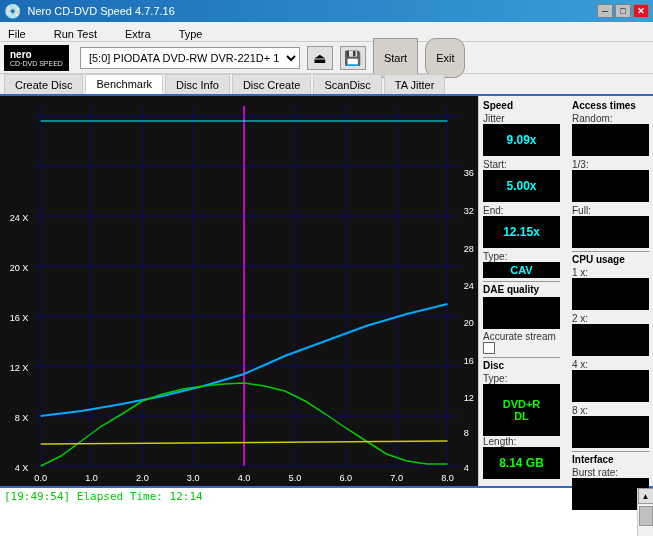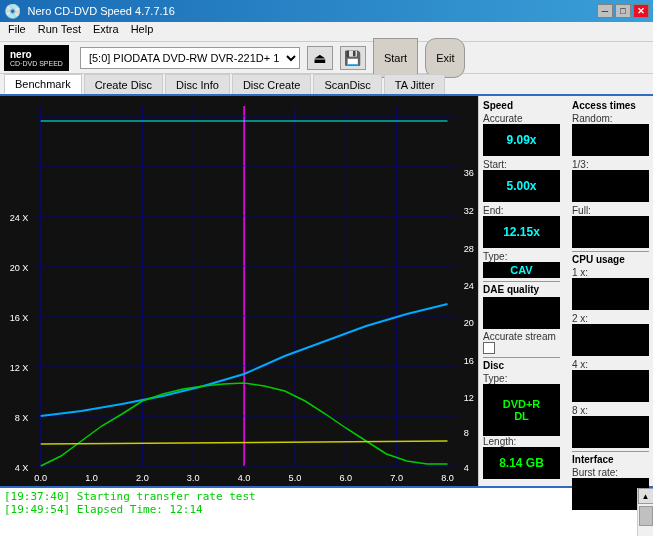--- a/index.html
+++ b/index.html
@@ -26,24 +26,24 @@
       border: 1px solid #808080;
       display: flex; align-items: center; justify-content: center;
       font-size: 9px; cursor: pointer; color: black;
     }
     
     
     .menubar {
       background: #f0f0f0;
       height: 20px;
       display: flex;
-      align-items: flex-start;
+      align-items: flex-end;
       padding: 0 4px;
       border-bottom: 1px solid #ccc;
-      gap: 4px;
+      gap: 20px;
     }
     .menubar-item { font-size: 11px; cursor: pointer; padding: 1px 4px; }
     
     
     .toolbar {
       background: #f0f0f0;
       height: 32px;
       display: flex;
       align-items: center;
       padding: 2px 4px;
@@ -213,42 +213,42 @@
     <div class="titlebar-btn">─</div>
     <div class="titlebar-btn">□</div>
     <div class="titlebar-btn" style="background:#e81123;color:white;">✕</div>
   </div>
 </div>
 
 <div class="menubar">
   <span class="menubar-item">File</span>
   <span class="menubar-item">Run Test</span>
   <span class="menubar-item">Extra</span>
-  <span class="menubar-item">Help</span>
+  <span class="menubar-item">Type</span>
 </div>
 
 <div class="toolbar">
   <div class="logo-area">
     <div>
       <div class="logo-text">nero</div>
       <div class="logo-sub">CD·DVD SPEED</div>
     </div>
   </div>
   <select class="drive-select">
     <option>[5:0]  PIODATA DVD-RW DVR-221D+ 1.CZ</option>
   </select>
   <div class="toolbar-icon-btn">⏏</div>
   <div class="toolbar-icon-btn">💾</div>
   <button class="toolbar-btn start-btn">Start</button>
   <button class="toolbar-btn exit-btn">Exit</button>
 </div>
 
 <div class="tabs">
+  <div class="tab">Create Disc</div>
   <div class="tab active">Benchmark</div>
-  <div class="tab">Create Disc</div>
   <div class="tab">Disc Info</div>
   <div class="tab">Disc Create</div>
   <div class="tab">ScanDisc</div>
   <div class="tab">TA Jitter</div>
 </div>
 
 <div class="main">
 
   <div class="chart-area">
     <svg class="chart-svg" viewBox="0 0 470 390" preserveAspectRatio="none">
@@ -310,21 +310,21 @@
       <line x1="40" y1="25" x2="440" y2="25" stroke="#00ffff" stroke-width="1"></line>
 
     </svg>
   </div>
 
   <div class="right-panel">
     <div class="panel-columns">
 
       <div class="panel-col">
         <div class="panel-section-title">Speed</div>
-        <div class="panel-label">Accurate</div>
+        <div class="panel-label">Jitter</div>
         <div class="panel-value-box cyan">9.09x</div>
         <div class="panel-label">Start:</div>
         <div class="panel-value-box cyan">5.00x</div>
         <div class="panel-label">End:</div>
         <div class="panel-value-box cyan">12.15x</div>
         <div class="panel-label">Type:</div>
         <div class="type-box">CAV</div>
 
         <div class="divider-line"></div>
 
@@ -372,21 +372,20 @@
         <div class="panel-value-box empty"></div>
       </div>
 
     </div>
   </div>
 
 </div>
 
 <div class="log-area">
   <div class="log-content">
-    <div style="color:#00cc00;">[19:37:40]  Starting transfer rate test</div>
     <div style="color:#00cc00;">[19:49:54]  Elapsed Time: 12:14</div>
   </div>
   <div class="log-scrollbar">
     <div class="scroll-btn">▲</div>
     <div class="scroll-track">
       <div class="scroll-thumb"></div>
     </div>
 
   </div>
 </div>

